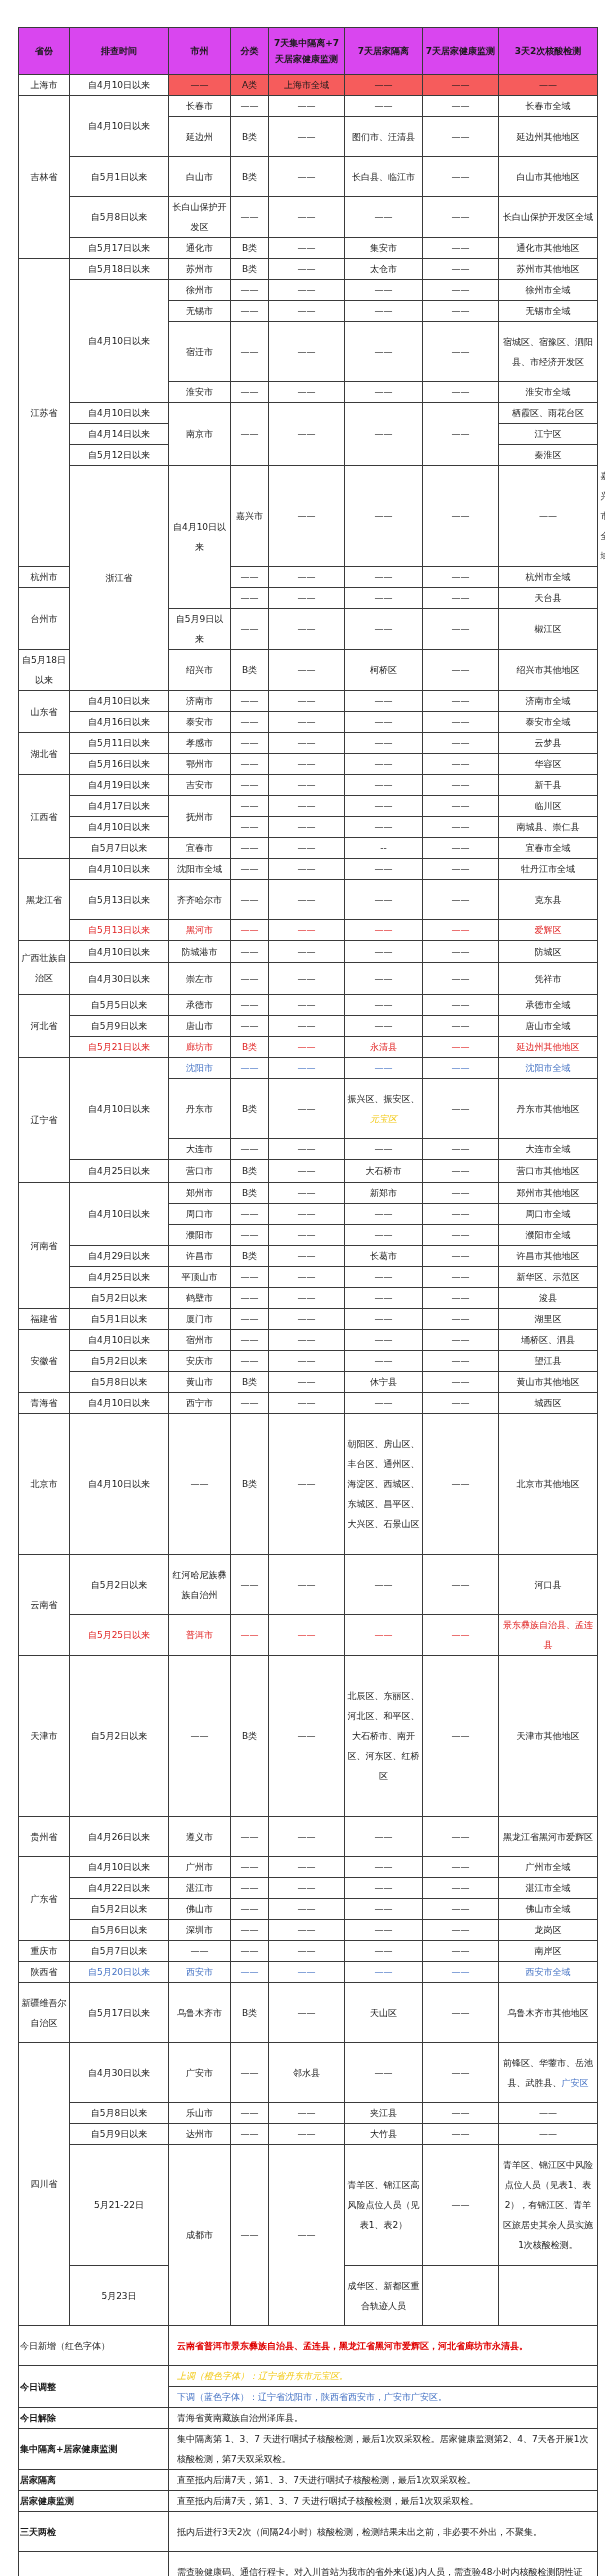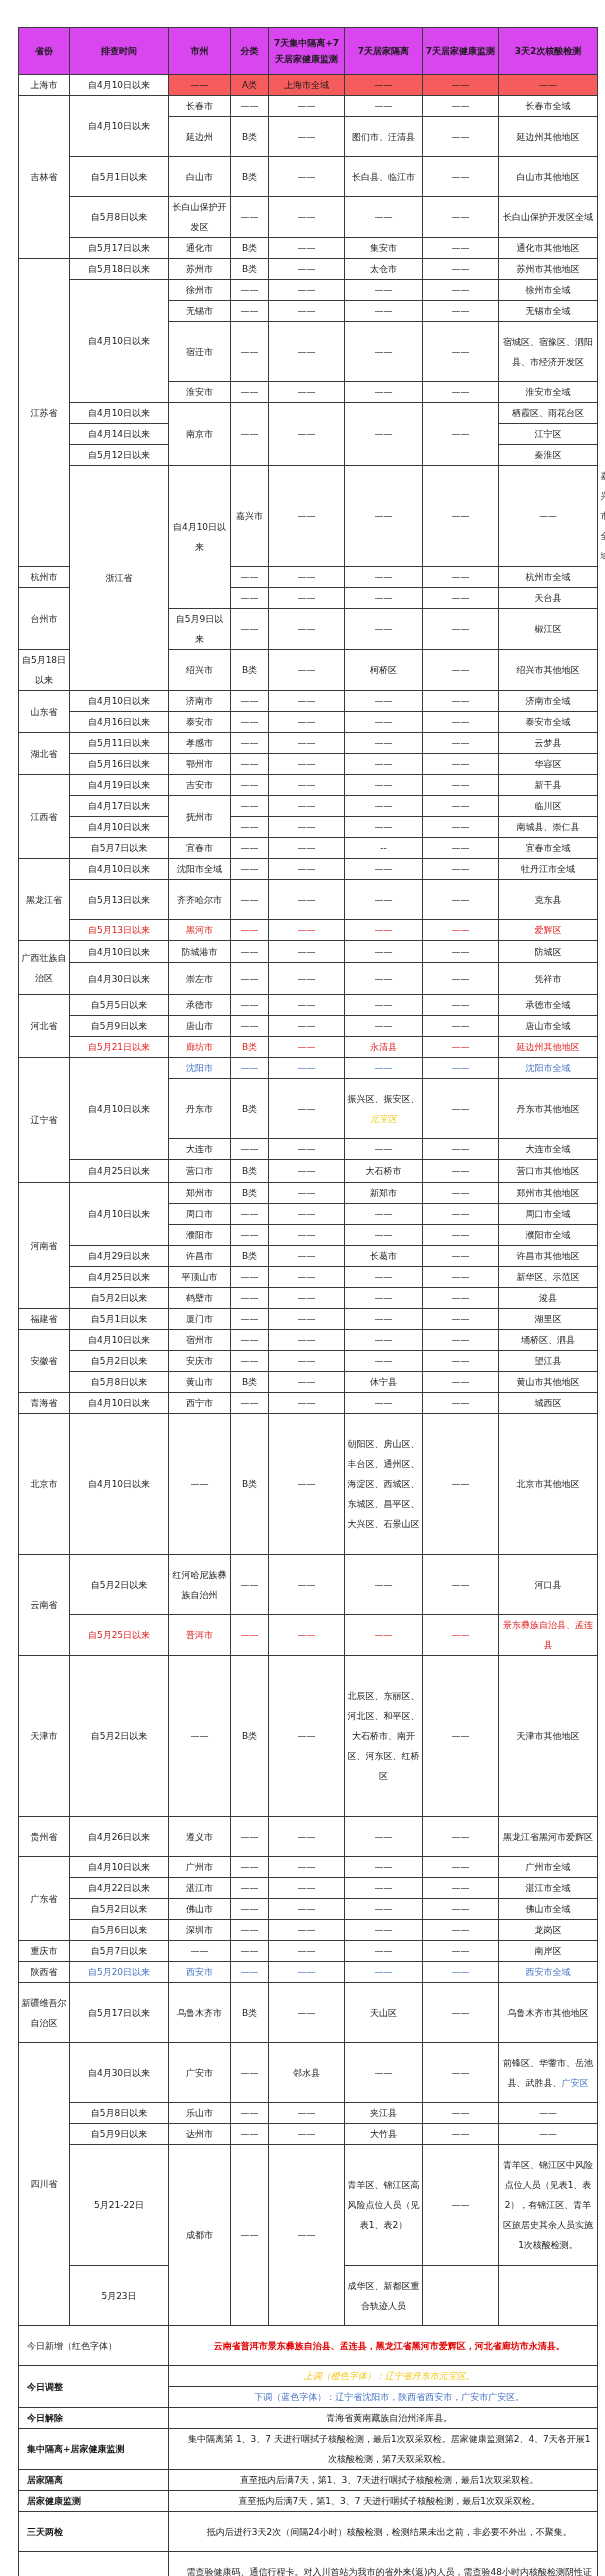--- a/index.html
+++ b/index.html
@@ -7,22 +7,22 @@
   .wrap { position: absolute; left: 18px; top: 27px; width: 579px; }
   table { border-collapse: collapse; width: 579px; table-layout: fixed; }
   td, th { border: 0.6px solid #3a3a3a; text-align: center; vertical-align: middle; font-size: 9px; line-height: 20px; padding: 0 2.4px; font-weight: normal; word-break: break-all; }
   th { background: #d946ef; font-weight: bold; line-height: 16px; height: 46px; margin-top: 23px; }
   tr.row { height: 20px; }
   .hl-red-bg td.redcell { background: #f65c5c; }
   .red { color: #e02020; }
   .blue { color: #4472c4; }
   .gold { color: #f2c811; font-style: italic; }
   .redbold { color: #e00000; font-weight: bold; }
-  .sum-label { text-align: left; font-weight: bold; padding-left: 8px; }
-  .sum-content { text-align: center; padding-left: 15px; line-height: 20px; }
+  .sum-label { text-align: left; font-weight: bold; padding-left: 1px; }
+  .sum-content { text-align: left; padding-left: 8px; line-height: 20px; }
 </style>
 </head>
 <body>
 
 <div class="wrap">
 <table>
   <colgroup>
     <col style="width:51px">
         <col style="width:99px">
         <col style="width:62px">

